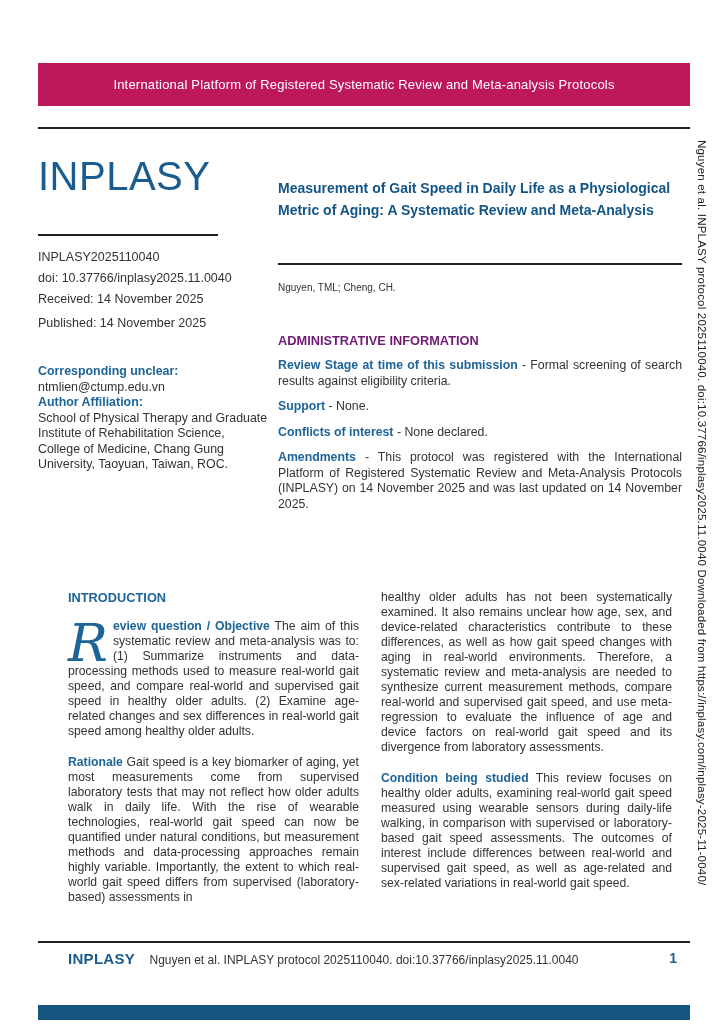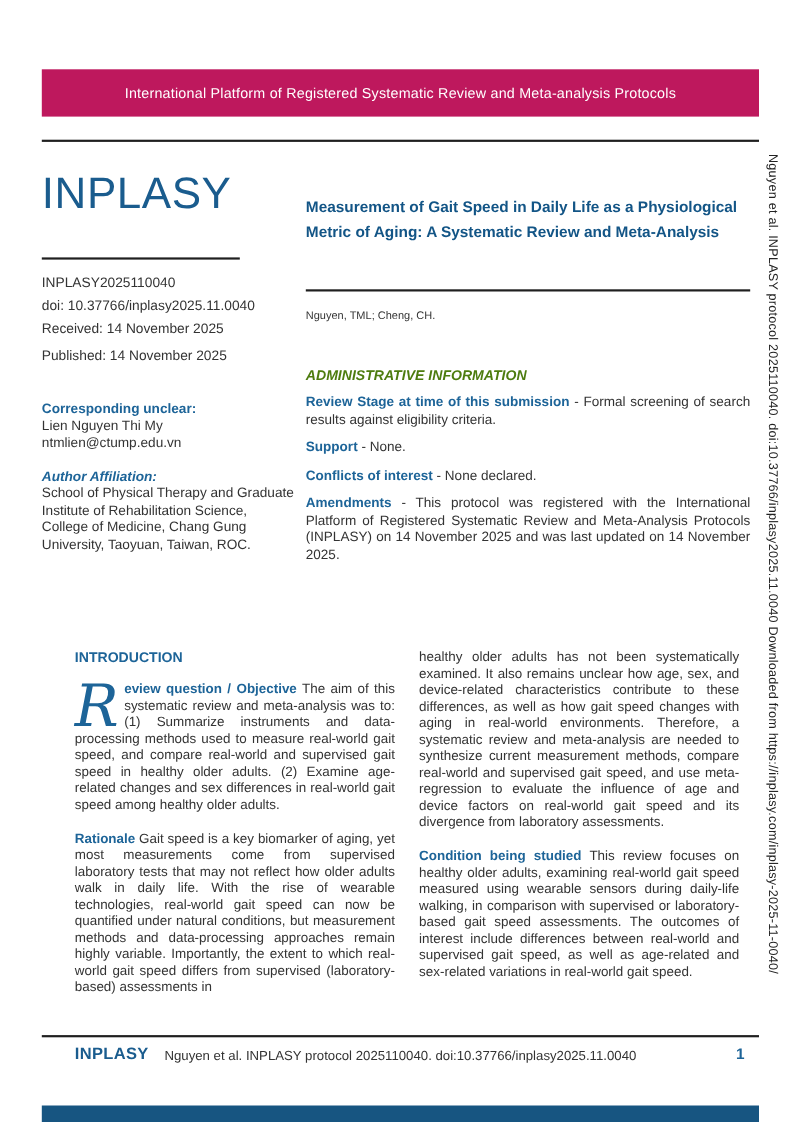--- a/index.html
+++ b/index.html
@@ -17,29 +17,29 @@
   
   .leftcol{position:absolute;left:38px;top:150px;width:230px;}
   .logo{font-size:40px;color:#1a5c8e;letter-spacing:.5px;line-height:52px;}
   .logo-rule{width:180px;height:2px;background:#1f1f1f;margin-top:32px;}
   .meta{margin-top:14px;}
   .meta p{font-size:12.5px;line-height:15px;margin:0 0 6px 0;}
   .meta p.pub{margin-top:9px;}
   .blue{color:#1d6498;font-weight:bold;}
   .cblock{margin-top:33px;font-size:12.4px;line-height:15.5px;}
   .cblock .email{}
-  .cblock .aff-label{margin-top:15px;font-style:italic;}
+  .cblock .aff-label{}
   .cblock p{margin:0;}
 
   
   .rightcol{position:absolute;left:278px;top:178px;width:404px;}
   .title{color:#135586;font-size:14px;font-weight:bold;line-height:21.5px;margin:0;}
   .title-rule{height:2px;background:#1f1f1f;margin-top:42px;}
   .authors{font-size:10px;margin:17px 0 0 0;}
-  .admin-heading{font-size:12.8px;margin:40px 0 0 0;color:#4d7c0f;font-weight:bold;font-style:italic;}
+  .admin-heading{font-size:12.8px;margin:40px 0 0 0;color:#701a75;font-weight:bold;}
   .item{font-size:12.3px;line-height:15.5px;text-align:justify;margin:10px 0 0 0;}
 
   
   .intro{position:absolute;left:68px;top:590px;width:604px;display:flex;gap:22px;}
   .icol{width:291px;}
   .intro-heading{font-size:12.8px;color:#1d6498;font-weight:bold;margin:0 0 14px 0;}
   .body-p{font-size:12.2px;line-height:15px;text-align:justify;margin:0 0 16px 0;}
   .dropcap{float:left;font-family:"DejaVu Serif",serif;font-style:italic;
            font-size:53px;line-height:41px;color:#1d6498;margin:3px 5px 0 0;}
 
@@ -71,21 +71,20 @@
     <div class="logo">INPLASY</div>
     <div class="logo-rule"></div>
     <div class="meta">
       <p>INPLASY2025110040</p>
       <p>doi: 10.37766/inplasy2025.11.0040</p>
       <p>Received: 14 November 2025</p>
       <p class="pub">Published: 14 November 2025</p>
     </div>
     <div class="cblock">
       <p class="blue">Corresponding unclear:</p>
-      <p>Lien Nguyen Thi My</p>
       <p class="email">ntmlien@ctump.edu.vn</p>
       <p class="blue aff-label">Author Affiliation:</p>
       <p>School of Physical Therapy and Graduate Institute of Rehabilitation Science, College of Medicine, Chang Gung University, Taoyuan, Taiwan, ROC.</p>
     </div>
   </div>
 
   <div class="rightcol">
     <h1 class="title">Measurement of Gait Speed in Daily Life as a Physiological Metric of Aging: A Systematic Review and Meta-Analysis</h1>
     <div class="title-rule"></div>
     <p class="authors">Nguyen, TML; Cheng, CH.</p>

